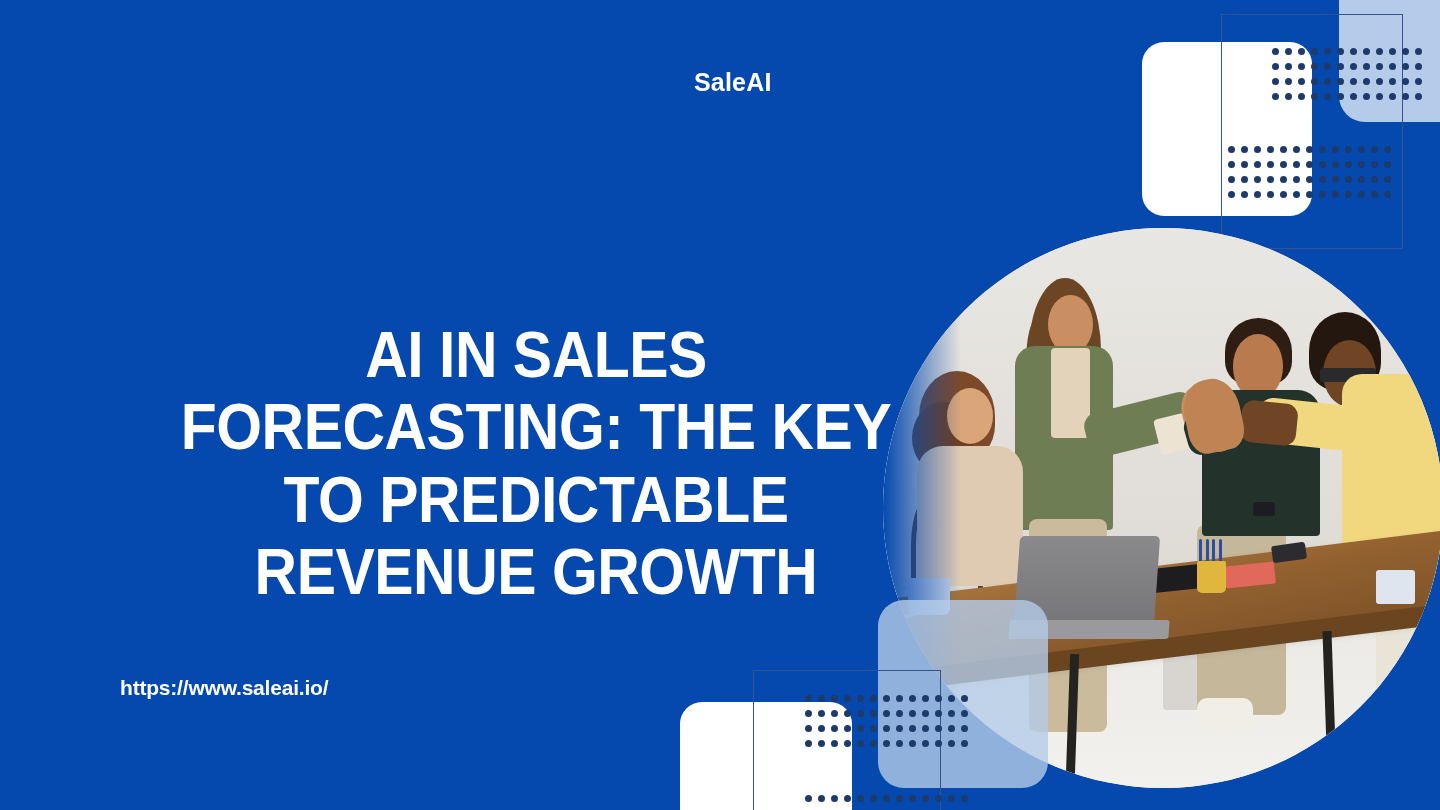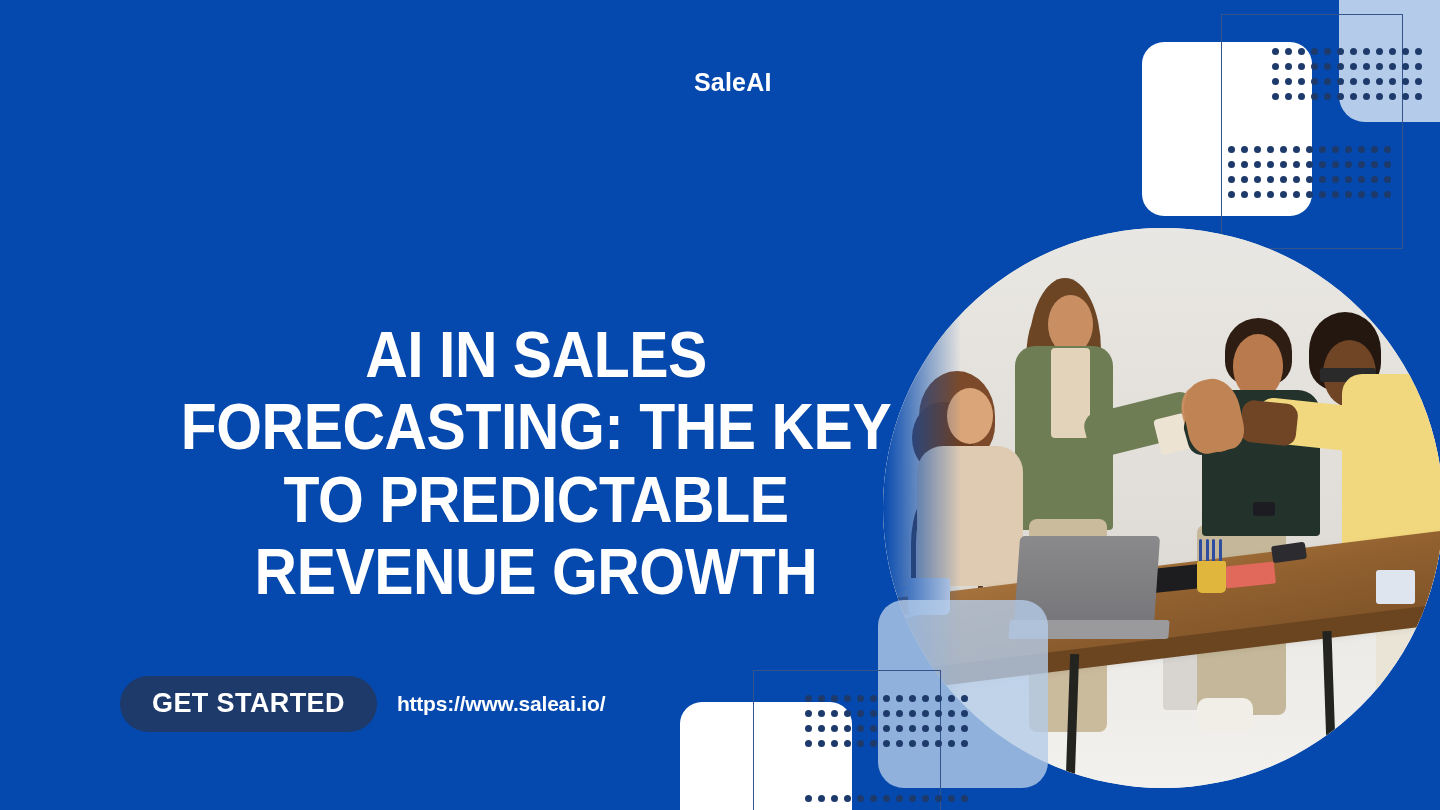--- a/index.html
+++ b/index.html
@@ -574,17 +574,16 @@
       <span class="dot" style="left: 130px; top: 0px; background: rgb(30, 58, 107);"></span>
       <span class="dot" style="left: 143px; top: 0px; background: rgb(30, 58, 107);"></span>
       <span class="dot" style="left: 156px; top: 0px; background: rgb(30, 58, 107);"></span>
     </div>
 
   <div id="logo">SaleAI</div>
 
   <h1 id="headline">AI IN SALES FORECASTING: THE KEY TO PREDICTABLE REVENUE GROWTH</h1>
 
   <div id="cta-row">
-    <button id="get-started-btn">GET STARTED</button>
     <a id="site-url" href="#">https://www.saleai.io/</a>
   </div>
 
 </div>
 
 </body></html>

